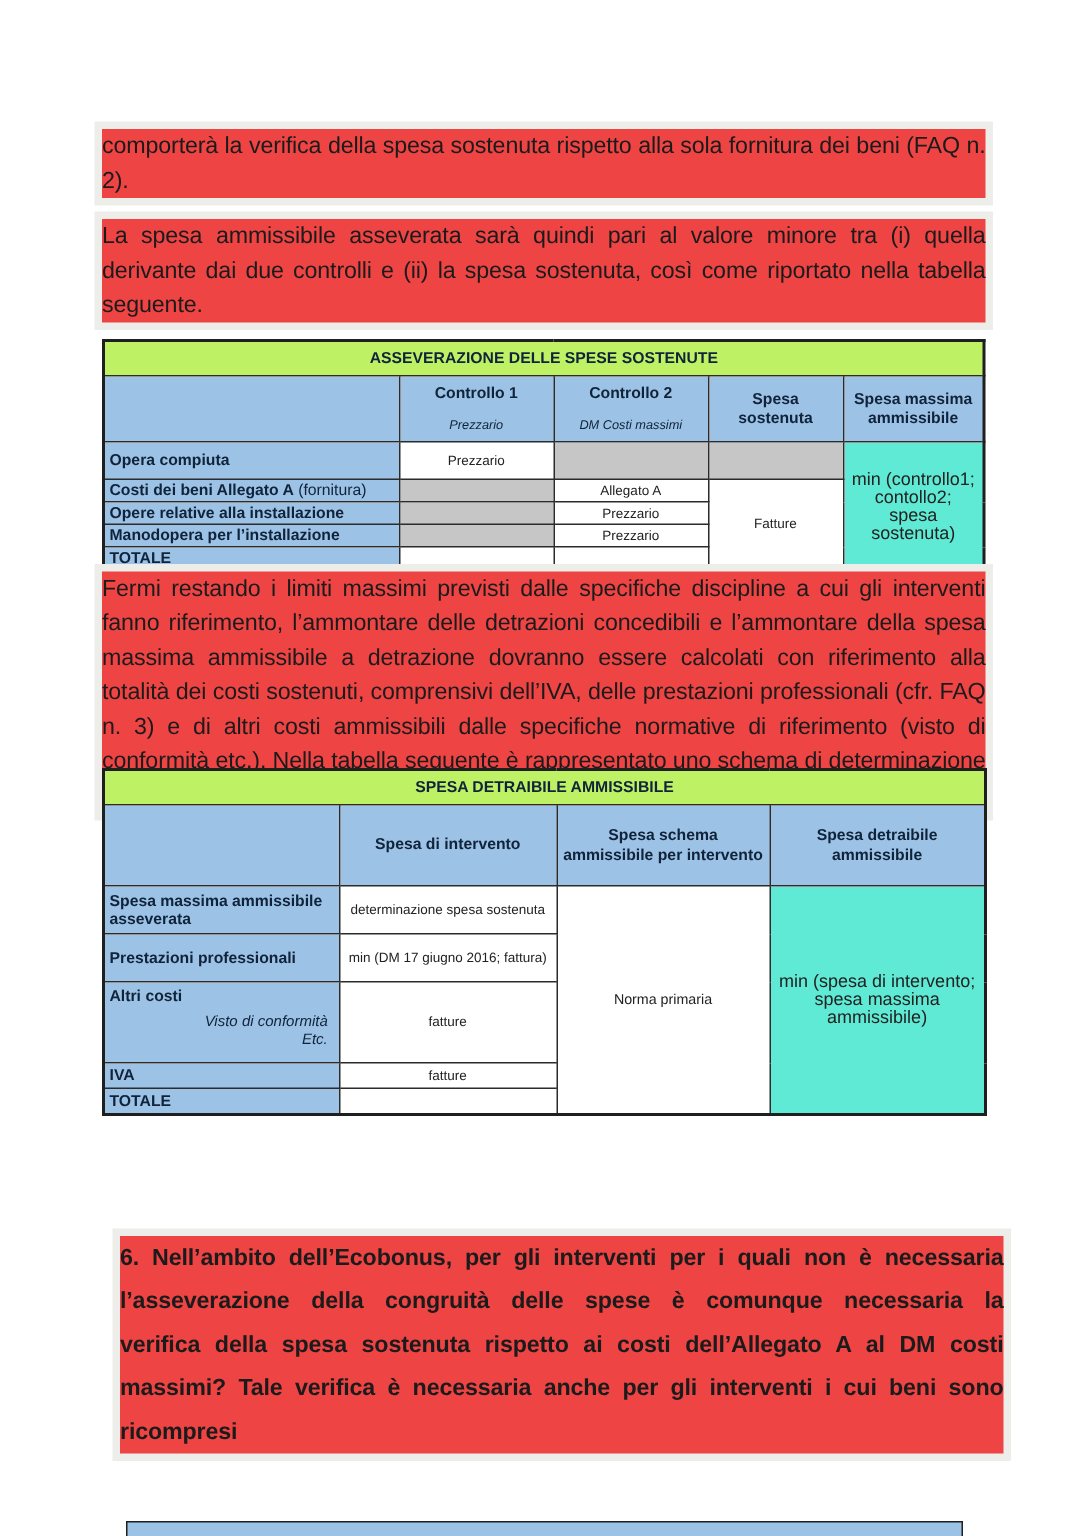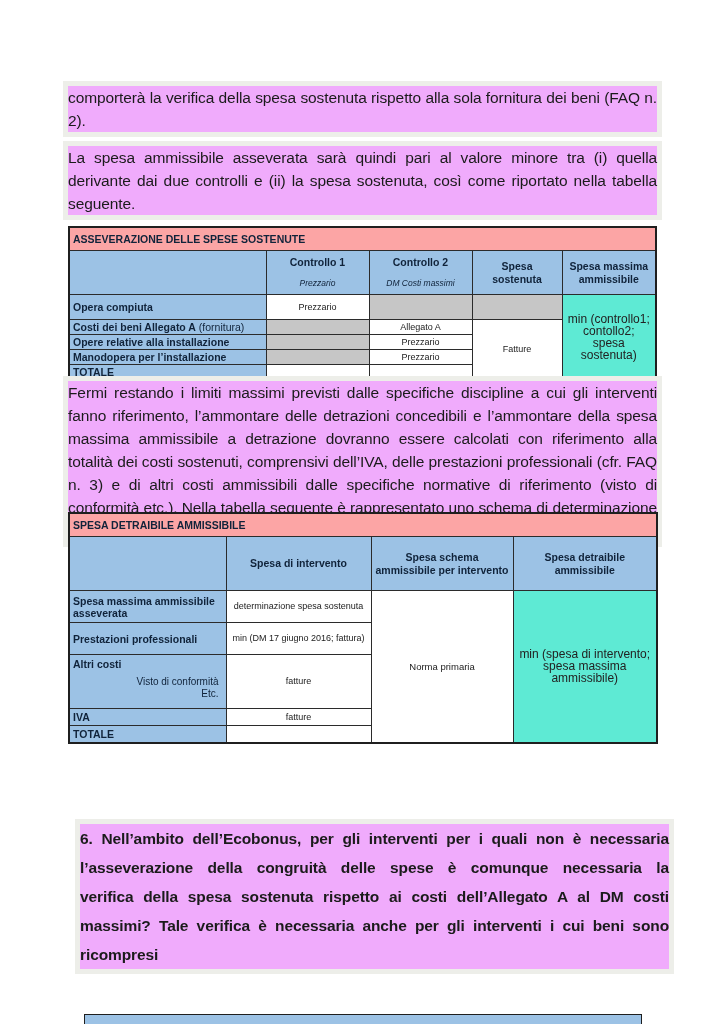--- a/index.html
+++ b/index.html
@@ -10,21 +10,21 @@
     overflow:hidden;
     font-family:"Liberation Sans", sans-serif;
     color:#1b1b1b;
   }
   .para{
     position:absolute;
     left:68px;width:589px;
     font-size:15.5px;
     line-height:23px;
     text-align:justify;
-    background:#f0abfc;
+    background:#ef4444;
     box-shadow:0 0 0 5px #edeee9;
     color:#1b1b1b;
     letter-spacing:-0.1px;
   }
   .para.bold{
     font-weight:bold;
     line-height:29px;
     word-spacing:3px;
     margin-left:12px;
   }
@@ -36,22 +36,22 @@
     table-layout:fixed;
     background:#ffffff;
   }
   table.doc td{
     border:1px solid #2b2b2b;
     padding:0 3px;
     overflow:hidden;
   }
   table.doc{border:2px solid #1f1f1f;}
   .t-title{
-    background:#fca5a5;
-    text-align:left;
+    background:#bef264;
+    text-align:center;
     font-weight:bold;
     font-size:10.5px;
     height:22px;
     color:#10233a;
   }
   .t-head{
     background:#9cc2e5;
     text-align:center;
     font-weight:bold;
     font-size:10.5px;
@@ -71,20 +71,21 @@
     font-weight:bold;
     font-size:10.5px;
     color:#10233a;
     vertical-align:middle;
     line-height:12px;
   }
   .lbl .normal{font-weight:normal;}
   .lbl .sub-italic{
     display:block;
     font-weight:normal;
+    font-style:italic;
     font-size:10px;
     text-align:right;
     padding-right:4px;
   }
   .val{
     background:#ffffff;
     text-align:center;
     font-size:9px;
     vertical-align:middle;
     color:#222;

